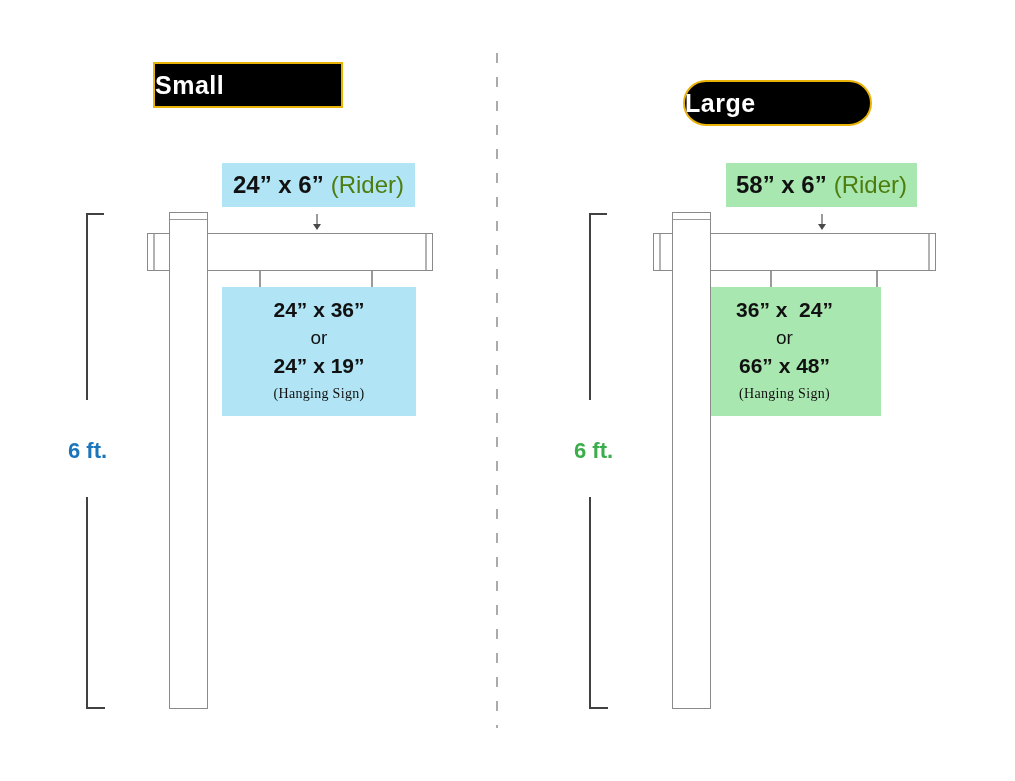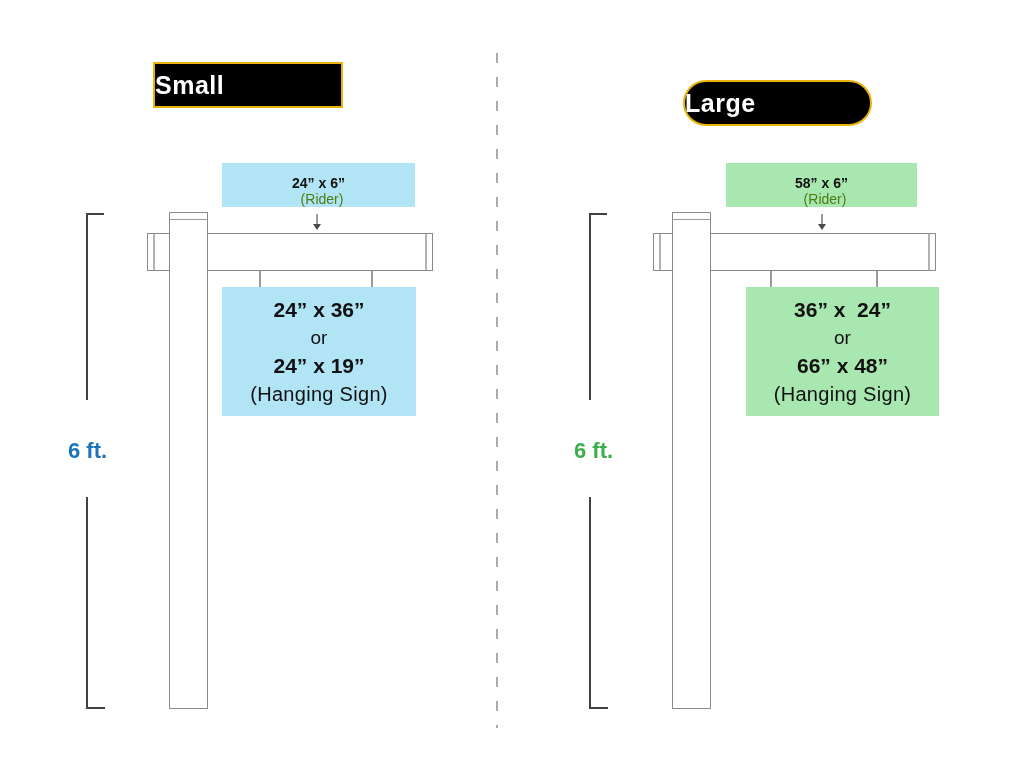--- a/index.html
+++ b/index.html
@@ -19,22 +19,22 @@
   .header{
     background:#000;border:2px solid #eab308;
     display:flex;align-items:center;justify-content:flex-start;
     color:#fff;font-size:25px;font-weight:bold;letter-spacing:.5px;
   }
   .small .header{left:153px;top:62px;width:186px;height:42px;}
   .large .header{left:683px;top:80px;width:185px;height:42px;border-radius:23px;}
 
   
   .rider{
-    display:flex;align-items:center;justify-content:flex-end;
-    font-size:14px;white-space:pre-wrap;flex-direction:column;
+    display:flex;align-items:center;justify-content:center;
+    font-size:24px;white-space:pre-wrap;
   }
   .small .rider{left:222px;top:163px;width:193px;height:44px;}
   .large .rider{left:726px;top:163px;width:191px;height:44px;}
   .rider .dim{font-weight:bold;}
   .rider .lab{margin-left:7px;font-weight:normal;color:#4d7c0f;}
 
   
   .arrow-line{width:2px;height:10px;background:#9a9a9a;top:214px;}
   .small .arrow-line{left:316px;}
   .large .arrow-line{left:821px;}
@@ -62,25 +62,25 @@
   .small .wire2{left:371px;}
   .large .wire1{left:770px;}
   .large .wire2{left:876px;}
 
   
   .sign{
     display:flex;flex-direction:column;align-items:center;justify-content:center;
     text-align:center;z-index:1;
   }
   .small .sign{left:222px;top:287px;width:194px;height:129px;text-align:center;}
-  .large .sign{left:746px;top:287px;width:193px;height:129px;}
+  .large .sign{left:688px;top:287px;width:193px;height:129px;}
   .sign .line{white-space:pre-wrap;line-height:28px;}
   .sign .dim{font-size:21px;font-weight:bold;}
   .sign .or{font-size:19px;font-weight:normal;}
-  .sign .caption{font-size:20px;font-weight:normal;letter-spacing:.3px;}
+  .sign .caption{font-size:14px;font-weight:normal;letter-spacing:.3px;font-family:Liberation Serif, serif;}
 
   
   .bracket{background:#414141;}
   .small .br-top-v{left:86px;top:213px;width:2px;height:187px;}
   .small .br-top-h{left:86px;top:213px;width:18px;height:2px;}
   .small .br-bot-v{left:86px;top:497px;width:2px;height:212px;}
   .small .br-bot-h{left:86px;top:707px;width:19px;height:2px;}
   .large .br-top-v{left:589px;top:213px;width:2px;height:187px;}
   .large .br-top-h{left:589px;top:213px;width:18px;height:2px;}
   .large .br-bot-v{left:589px;top:497px;width:2px;height:212px;}

